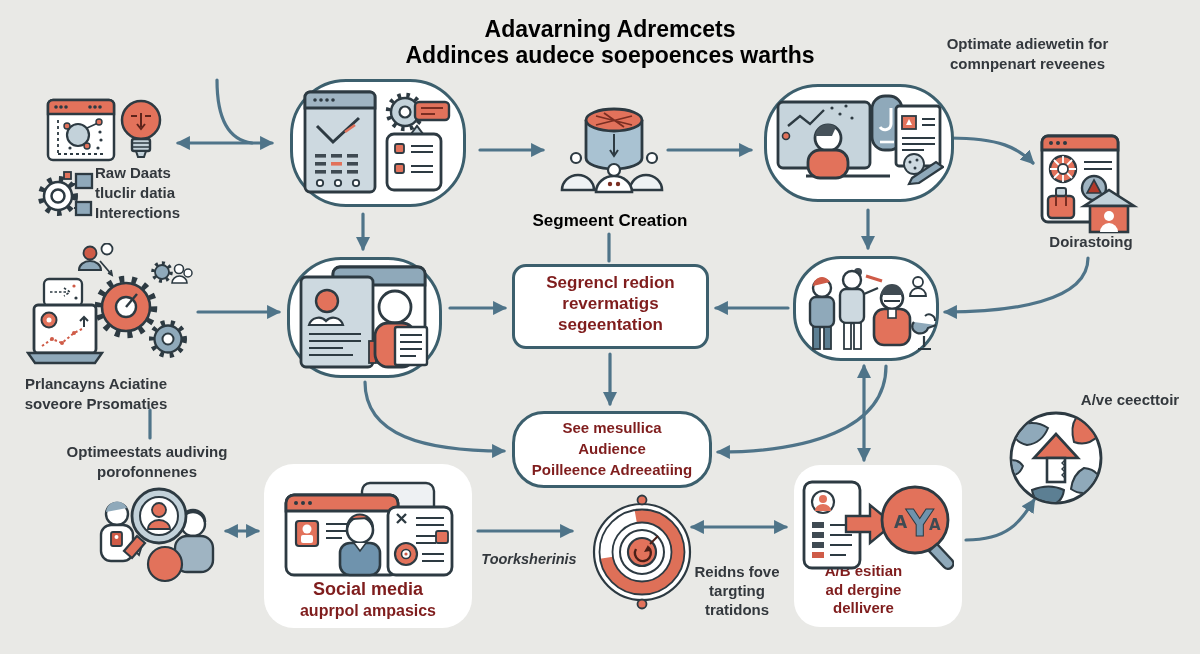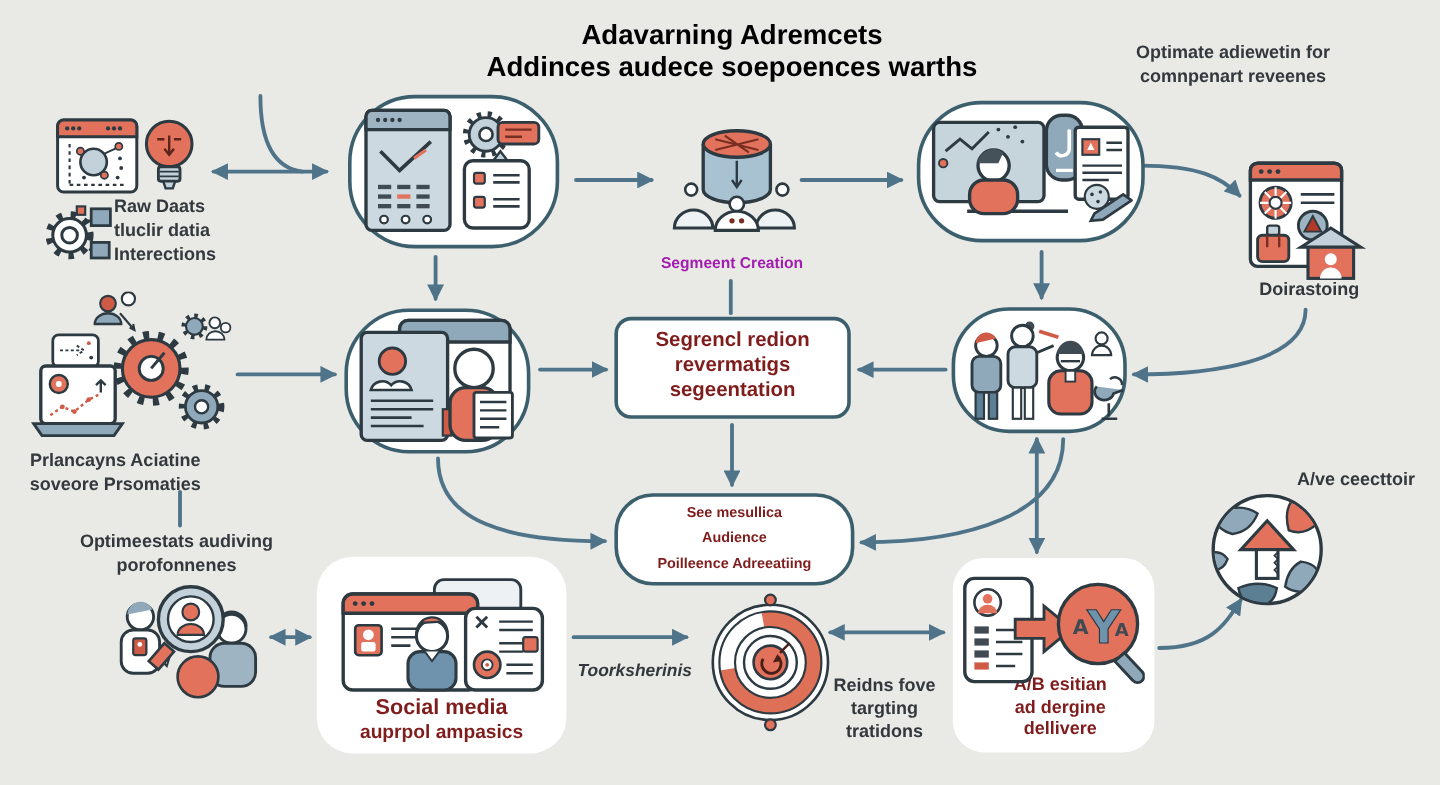--- a/index.html
+++ b/index.html
@@ -2,21 +2,21 @@
 <html><head>
 <meta charset="utf-8">
 <style>
   html,body{margin:0;padding:0;background:#d8d8d6;}
   .stage{position:relative;width:1200px;height:654px;background:#e9e9e6;overflow:hidden;
          font-family:"Liberation Sans",sans-serif;color:#33383d;}
   .lbl{position:absolute;font-weight:700;text-align:center;color:#33383d;}
   .lbl div{white-space:nowrap;}
   .title{font-size:23px;line-height:26px;color:#000000;}
   .sub{font-size:15px;line-height:20px;}
-  .heading{font-size:13px;color:#a21caf;}
+  .heading{font-size:17px;color:#000000;}
   .node{position:absolute;background:#fff;border:3px solid #3c5f6d;box-sizing:border-box;}
   .card{position:absolute;background:#fff;box-sizing:border-box;}
   .boxtxt{position:absolute;font-weight:700;text-align:center;font-size:17px;line-height:21px;color:#7f1d1d;}
   .ic{position:absolute;}
   #arrows{position:absolute;left:0;top:0;z-index:1;}
   .node,.card,.ic,.lbl,.boxtxt{z-index:2;}
   .italic{font-style:italic;font-weight:600;font-size:14.5px;}
 </style>
 </head>
 <body>
@@ -102,34 +102,34 @@
   <div class="node" style="left:793px;top:256px;width:146px;height:105px;border-radius:48px;"></div>
 
   <div class="node" style="left:512px;top:264px;width:197px;height:85px;border-radius:14px;"></div>
   <div class="boxtxt" style="left:512px;top:272px;width:197px;">
     <div>Segrencl redion</div>
     <div>revermatigs</div>
     <div>segeentation</div>
   </div>
 
   <div class="node" style="left:512px;top:411px;width:200px;height:77px;border-radius:32px;"></div>
-  <div class="boxtxt" style="left:512px;top:417px;width:200px;font-size:12px;line-height:21px;">
+  <div class="boxtxt" style="left:512px;top:417px;width:200px;font-size:15px;line-height:21px;">
     <div>See mesullica</div>
     <div>Audience</div>
     <div>Poilleence Adreeatiing</div>
   </div>
 
   <div class="card" style="left:264px;top:464px;width:208px;height:164px;border-radius:30px;"></div>
   <div class="boxtxt" style="left:264px;top:578px;width:208px;font-size:18px;line-height:22px;">
     <div>Social media</div>
     <div style="font-size:16px;">auprpol ampasics</div>
   </div>
 
   <div class="card" style="left:794px;top:465px;width:168px;height:162px;border-radius:26px;"></div>
-  <div class="boxtxt" style="left:794px;top:562px;width:139px;font-size:15px;line-height:18.5px;margin-left:20px;">
+  <div class="boxtxt" style="left:794px;top:562px;width:139px;font-size:15px;line-height:18.5px;">
     <div>A/B esitian</div>
     <div>ad dergine</div>
     <div>dellivere</div>
   </div>
 
   <svg class="ic" style="left:46px;top:98px;" width="70" height="66" viewBox="0 0 70 66">
     <rect x="2" y="2" width="66" height="60" rx="5" fill="#fff" stroke="#2d3a42" stroke-width="2.5"></rect>
     <path d="M2,7 a5,5 0 0 1 5,-5 h56 a5,5 0 0 1 5,5 v9 h-66 z" fill="#e2725b" stroke="#2d3a42" stroke-width="2.5"></path>
     <circle cx="10" cy="9" r="1.8" fill="#2d3a42"></circle>
       <circle cx="15" cy="9" r="1.8" fill="#2d3a42"></circle>

